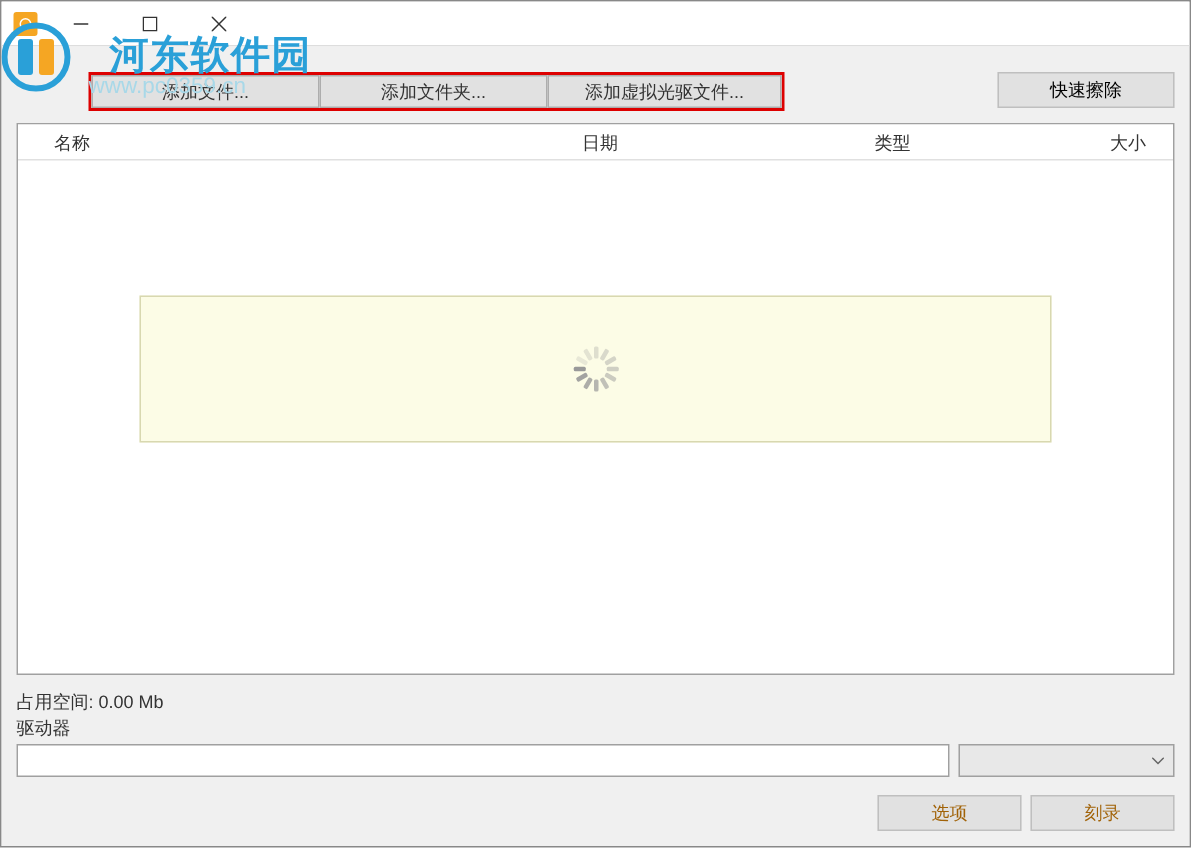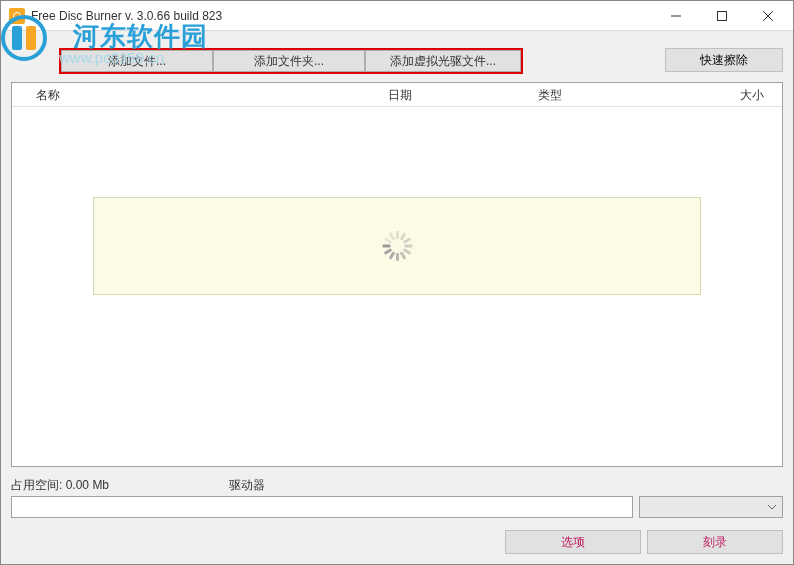--- a/index.html
+++ b/index.html
@@ -147,21 +147,21 @@
       height: 24px;
       border-bottom: 1px solid #e0e0e0;
       background: #fff;
     }
     .col {
       padding: 4px 24px;
       color: #333;
     }
     .col-name { width: 352px; }
     .col-date { width: 150px; }
-    .col-type { width: 140px; }
+    .col-type { width: 140px; margin-left: 45px; }
     .col-size { flex: 1; text-align: right; padding-right: 18px; }
     
     .list-body {
       flex: 1;
       position: relative;
     }
     .loading-box {
       position: absolute;
       left: 50%; top: 90px;
       transform: translateX(-50%);
@@ -196,20 +196,21 @@
     .spinner span:nth-child(8){transform:rotate(210deg);opacity:.8}
     .spinner span:nth-child(9){transform:rotate(240deg);opacity:.9}
     .spinner span:nth-child(10){transform:rotate(270deg);opacity:1}
     .spinner span:nth-child(11){transform:rotate(300deg);opacity:.2}
     .spinner span:nth-child(12){transform:rotate(330deg);opacity:.25}
     
     .status-row {
       display: flex;
       margin-top: 10px;
       margin-bottom: 2px;
+      flex-direction: column;
     }
     .status-item { color: #333; }
     .status-used { width: 218px; }
     .status-free { flex: 1; }
     .status-drive { width: 140px; }
     
     .bottom-controls {
       display: flex;
       gap: 6px;
       margin-bottom: 8px;
@@ -231,40 +232,39 @@
       padding-right: 6px;
     }
     
     .action-row {
       display: flex;
       justify-content: flex-end;
       gap: 6px;
       margin-top: 4px;
     }
     .action-btn {
-      width: 136px;
+      width: 96px;
       height: 24px;
       background: #e1e1e1;
       border: 1px solid #bfbfbf;
-      color: #be185d;
+      color: #a16207;
       display: flex;
       align-items: center;
       justify-content: center;
     }
   </style>
 </head>
 <body>
 
 <div class="watermark-logo"><span class="circle"></span></div>
 <div class="watermark-text">河东软件园</div>
 <div class="watermark-url">www.pc0359.cn</div>
 
 <div class="titlebar">
   <div class="titlebar-icon"></div>
-  <div class="title">Free Disc Burner   v. 3.0.66 build 823</div>
   <div class="win-controls">
     <div class="win-btn">
         <svg viewBox="0 0 10 10">
           <line x1="0" y1="5" x2="10" y2="5" stroke="#333" stroke-width="1"></line>
         </svg>
       </div>
     <div class="win-btn">
         <svg viewBox="0 0 10 10">
           <rect x="0.5" y="0.5" width="9" height="9" fill="none" stroke="#333" stroke-width="1"></rect>
         </svg>

